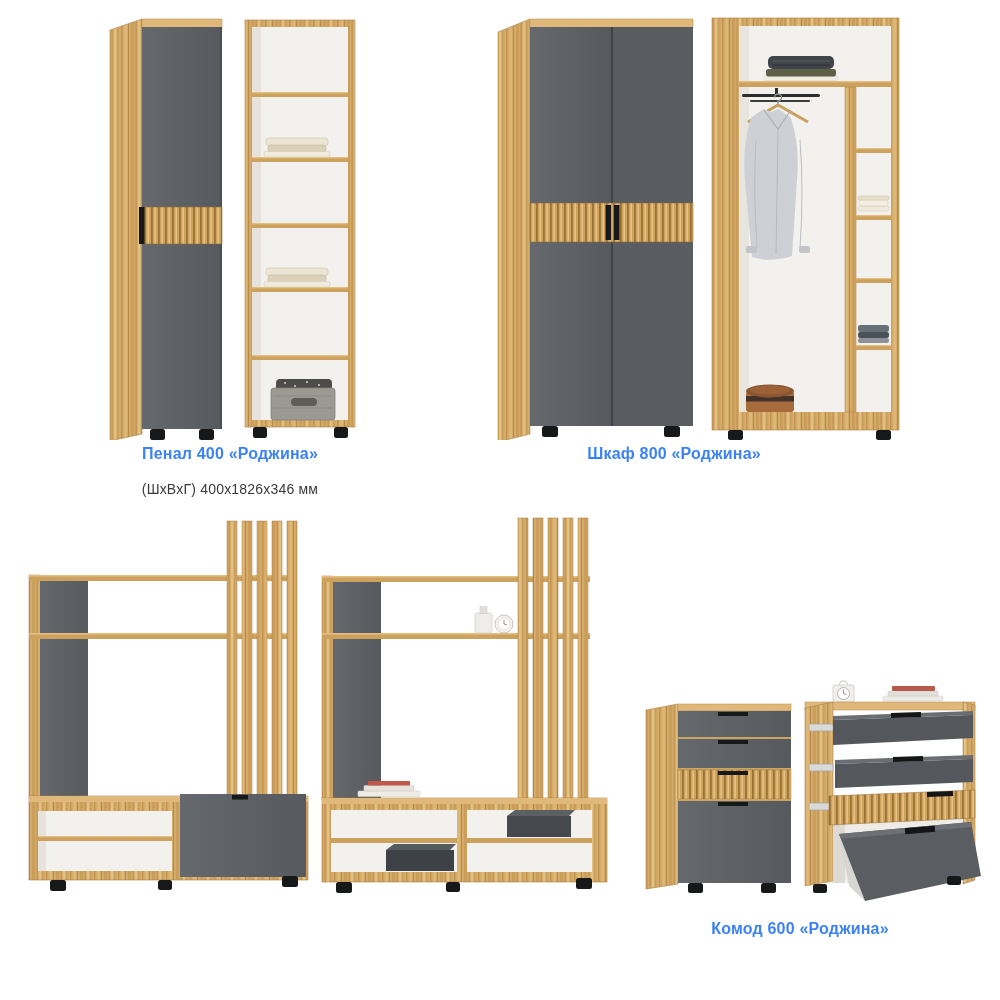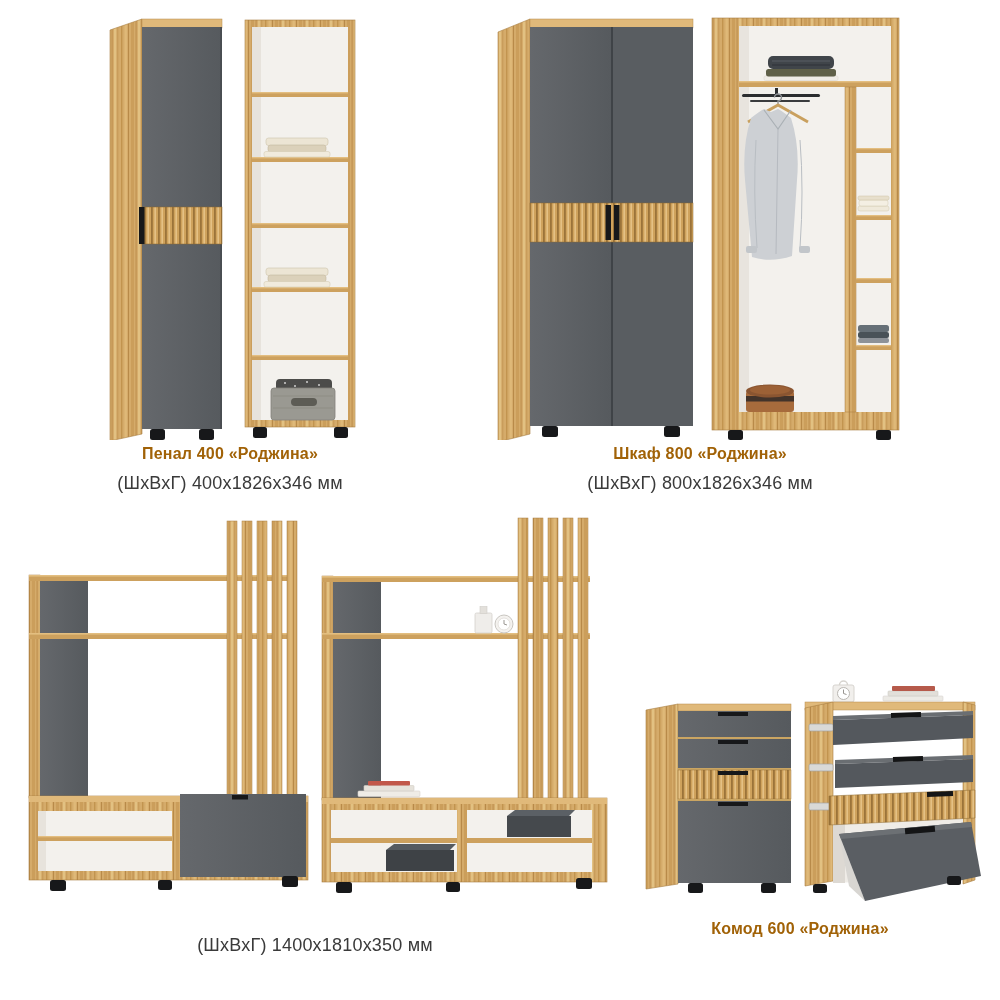--- a/index.html
+++ b/index.html
@@ -1,21 +1,21 @@
 <!DOCTYPE html>
 <html><head>
 <meta charset="utf-8">
 <style>
   html,body{margin:0;padding:0;background:#ffffff;}
   .page{position:relative;width:1000px;height:1000px;background:#ffffff;overflow:hidden;
         font-family:"Liberation Sans", sans-serif;}
   .illus{position:absolute;}
   .caption{position:absolute;text-align:center;}
-  .cap-name{font-weight:700;font-size:16px;line-height:20px;color:#a16207;letter-spacing:.2px;}
-  .cap-dims{font-weight:400;font-size:18px;line-height:19px;color:#3a3a3a;margin-top:10px;letter-spacing:.2px;}
+  .cap-name{font-weight:700;font-size:16px;line-height:20px;color:#3b82f6;letter-spacing:.2px;}
+  .cap-dims{font-weight:400;font-size:14px;line-height:19px;color:#3a3a3a;margin-top:16px;letter-spacing:.2px;}
 </style>
 </head>
 <body>
 
 <div class="page">
 
   <svg width="0" height="0" style="position:absolute" aria-hidden="true">
     <defs>
       <pattern id="wood" patternUnits="userSpaceOnUse" width="24" height="220">
         <rect width="24" height="220" fill="#d5ab6a"></rect>
@@ -311,24 +311,22 @@
       </g>
       <rect x="180" y="212" width="14" height="9" rx="2.5" fill="#17181a"></rect>
       <rect x="314" y="204" width="14" height="9" rx="2.5" fill="#17181a"></rect>
     </g>
   </svg>
 
   <figure class="caption" style="left:95px;top:444px;width:270px;margin:0">
     <div class="cap-name">Пенал 400 «Роджина»</div>
     <div class="cap-dims">(ШхВхГ) 400х1826х346 мм</div>
   </figure>
-  <figure class="caption" style="left:490px;top:444px;width:420px;margin:0">
+  <figure class="caption" style="left:464px;top:444px;width:420px;margin:0">
     <div class="cap-name">Шкаф 800 «Роджина»</div>
-    <div class="cap-dims">(ШхВхГ) 800х1826х346 мм</div>
   </figure>
   <figure class="caption" style="left:20px;top:926px;width:590px;margin:0">
-    <div class="cap-dims">(ШхВхГ) 1400х1810х350 мм</div>
   </figure>
   <figure class="caption" style="left:625px;top:919px;width:350px;margin:0">
     <div class="cap-name">Комод 600 «Роджина»</div>
   </figure>
 
 </div>
 
 </body></html>

